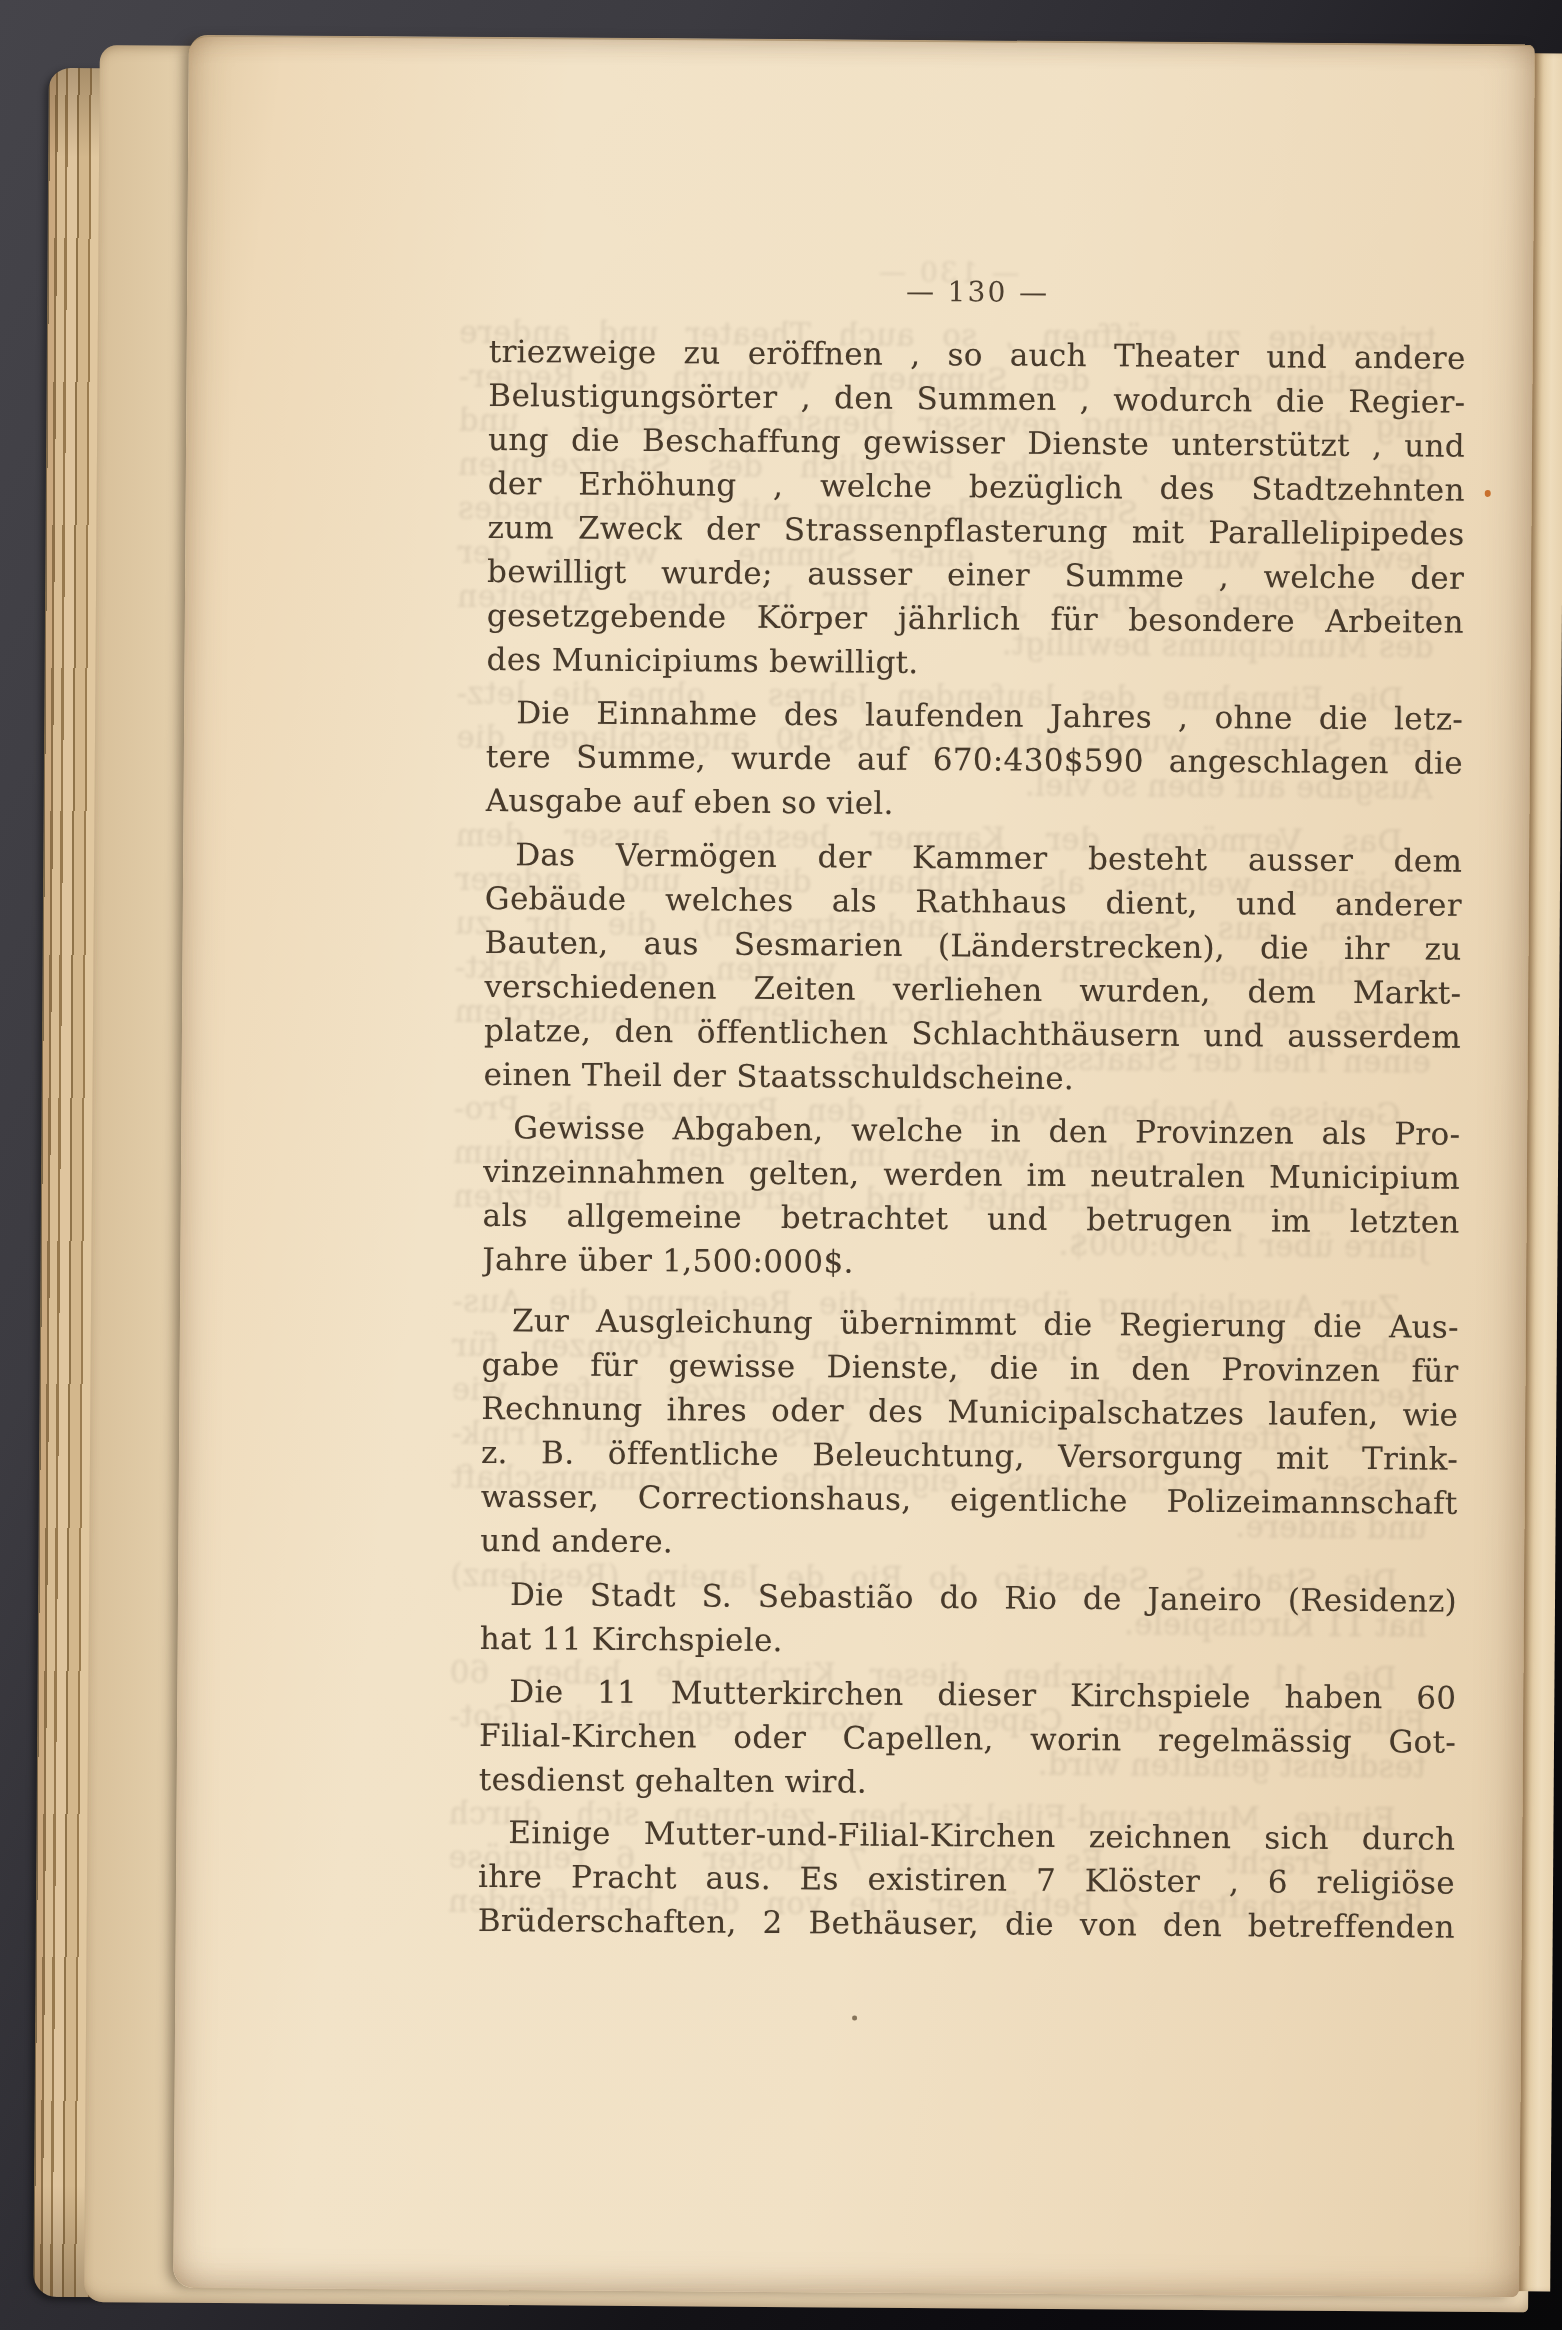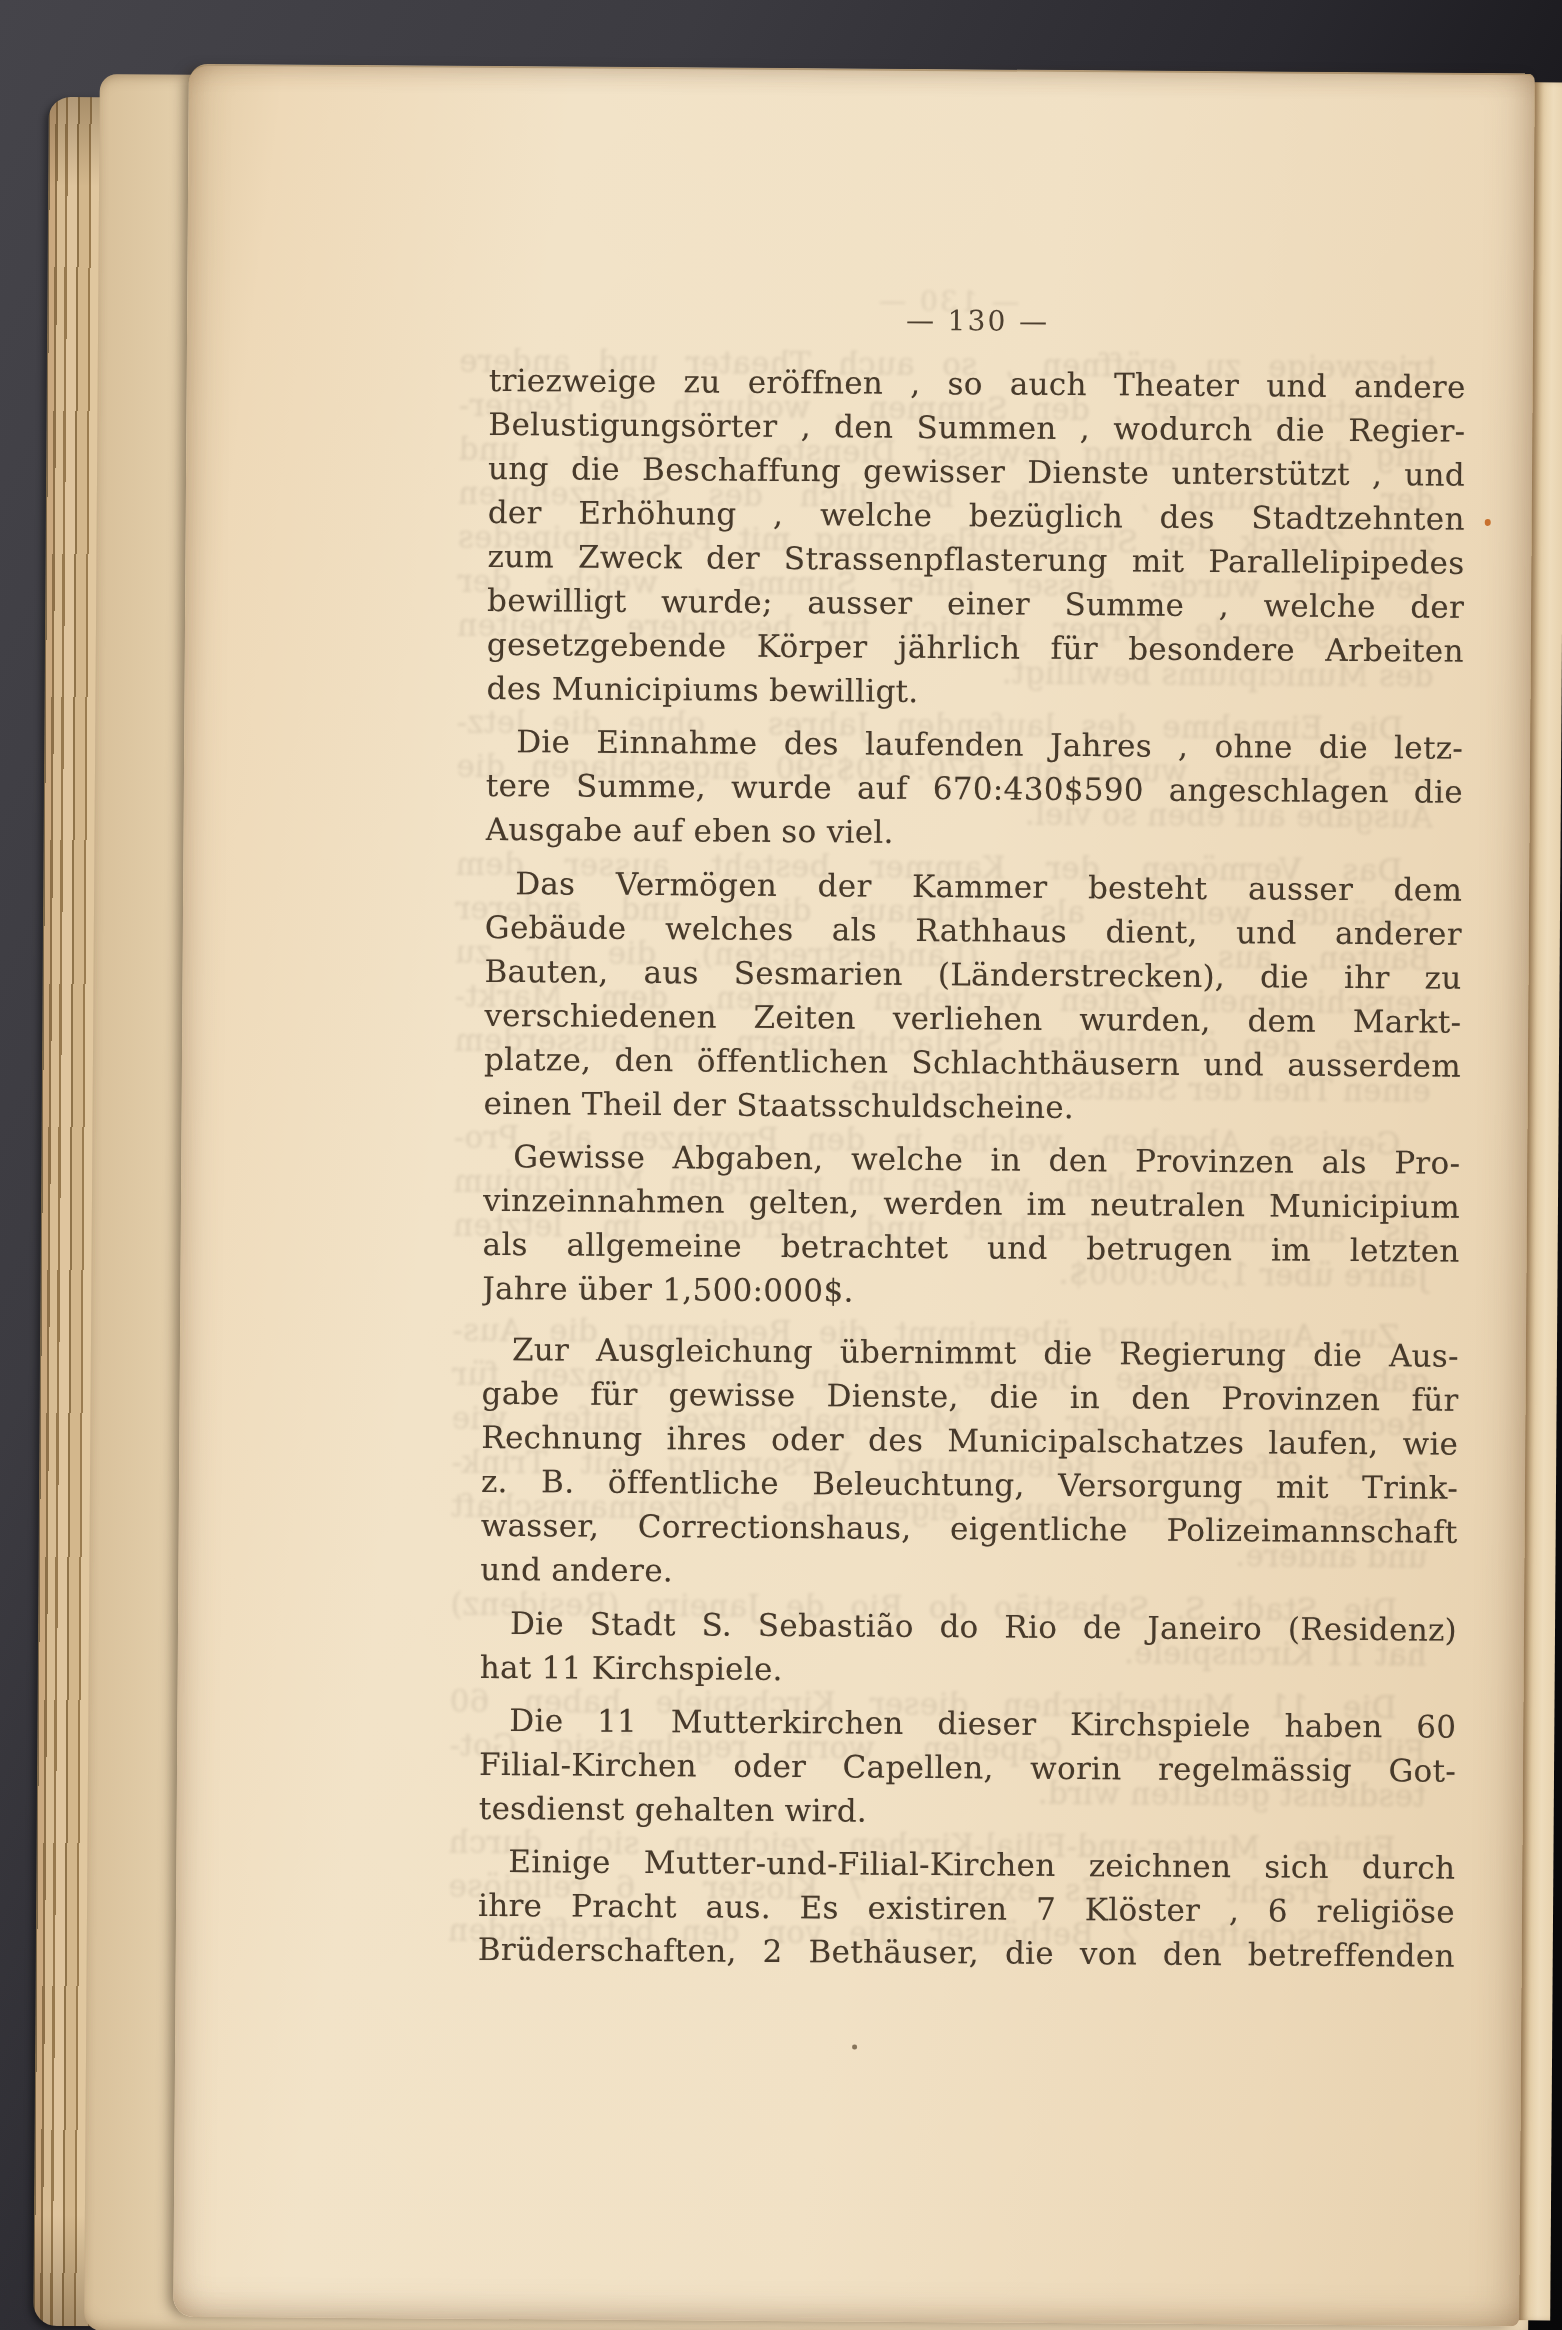--- a/index.html
+++ b/index.html
@@ -3,21 +3,21 @@
 <meta charset="utf-8">
 <title>Book scan – page 130</title>
 <style>
   html, body { margin: 0; padding: 0; }
   body {
     width: 1563px; height: 2330px;
     overflow: hidden;
     background: linear-gradient(116deg, #45444a 0%, #3c3b41 26%, #2a292f 48%, #141317 66%, #0b0a0e 82%, #080809 100%);
     font-family: "DejaVu Serif", "Liberation Serif", serif;
   }
-  .scene { position: relative; width: 1563px; height: 1907px; margin-top: 29px; }
+  .scene { position: relative; width: 1563px; height: 1907px; }
   .book { position: absolute; inset: 0; transform: rotate(0.4deg); transform-origin: 781px 1172px; }
 
   
   .page-stack {
     position: absolute; left: 41px; top: 73px; width: 108px; height: 2229px;
     border-radius: 22px 0 0 23.4px;
     background:
       linear-gradient(180deg, rgba(70,50,28,.30) 0%, rgba(70,50,28,0) 4%, rgba(70,50,28,0) 95%, rgba(70,50,28,.34) 100%),
       linear-gradient(90deg,
         #7c6747 0 1.6px,  #caa97f 1.6px 7px,   #8d7048 7px 9.4px,  #d8bd94 9.4px 17px,

